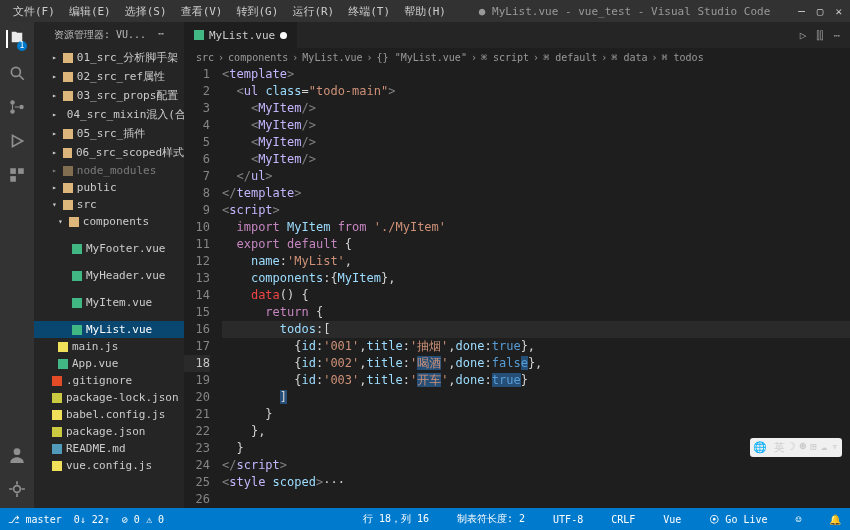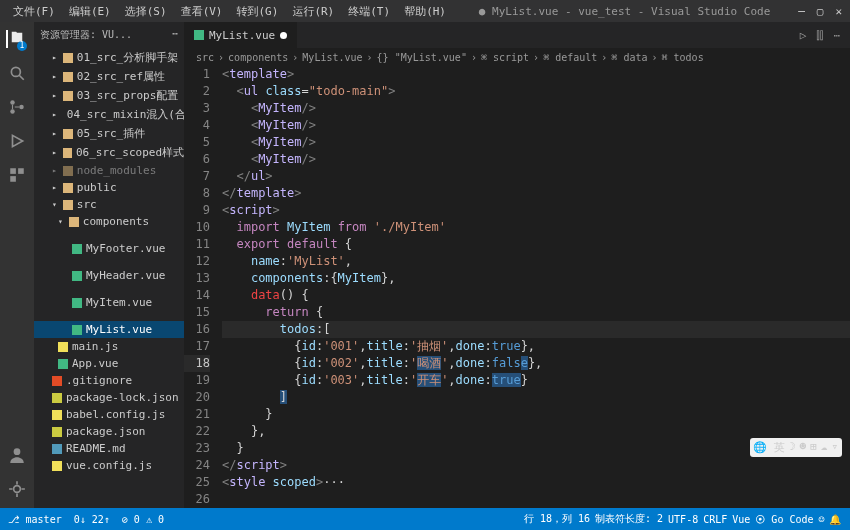--- a/index.html
+++ b/index.html
@@ -9,21 +9,21 @@
 .titlebar .menu span{padding:2px 5px;cursor:pointer;font-size:11px;}
 .titlebar .title{flex:1;text-align:center;color:#999;font-size:11px;}
 .titlebar .wcontrols{display:flex;gap:12px;color:#ccc;}
 .main{display:flex;height:486px;}
 .activitybar{width:34px;background:#333;display:flex;flex-direction:column;align-items:center;padding-top:8px;gap:16px;}
 .activitybar .ico{width:18px;height:18px;opacity:.6;cursor:pointer;}
 .activitybar .ico.active{opacity:1;border-left:2px solid #fff;padding-left:2px;margin-left:-4px;}
 .badge{position:relative;}
 .badge::after{content:"1";position:absolute;bottom:-3px;right:-3px;background:#007acc;color:#fff;font-size:8px;width:10px;height:10px;border-radius:50%;text-align:center;line-height:10px;}
 .sidebar{width:150px;background:#252526;overflow:hidden;}
-.sbhead{padding:6px 6px;font-size:10px;color:#bbb;display:flex;justify-content:space-between;}
+.sbhead{padding:6px 20px;font-size:10px;color:#bbb;display:flex;justify-content:space-between;}
 .tree{font-size:11px;}
 .tree .item{padding:2px 0 2px 18px;display:flex;align-items:center;gap:4px;cursor:pointer;white-space:nowrap;}
 .tree .item.sel{background:#094771;color:#fff;}
 .tree .fold::before{content:"▸";font-size:8px;margin-right:2px;color:#ccc;}
 .tree .foldopen::before{content:"▾";font-size:8px;margin-right:2px;color:#ccc;}
 .tree .d1{padding-left:24px;}
 .tree .d2{padding-left:38px;margin-top:10px;}
 .fi{width:10px;height:10px;display:inline-block;}
 .fi-folder{background:#dcb67a;}
 .fi-vue{background:#41b883;}
@@ -47,21 +47,21 @@
 .t-name{color:#c4b5fd;}
 .t-attr{color:#9cdcfe;}
 .t-str{color:#ce9178;}
 .t-kw2{color:#c586c0;}
 .t-id{color:#9cdcfe;}
 .t-fn{color:#ef4444;}
 .t-bool{color:#569cd6;}
 .t-pun{color:#d4d4d4;}
 .selbox{background:#264f78;}
 .statusbar{height:22px;background:#007acc;color:#fff;display:flex;align-items:center;font-size:10px;padding:0 8px;gap:12px;}
-.statusbar .right{margin-left:auto;display:flex;gap:5px;align-items:center;}
+.statusbar .right{margin-left:auto;display:flex;gap:28px;align-items:center;}
 .floatbar{position:absolute;right:8px;top:438px;background:#f0f0f0;border-radius:3px;padding:2px 4px;display:flex;gap:4px;font-size:11px;}
 svg{display:block;}
 </style>
 </head>
 <body>
 
 <div class="titlebar">
   <div class="menu" id="menu">
       <span>文件(F)</span>
       <span>编辑(E)</span>
@@ -321,21 +321,21 @@
 <div class="statusbar">
   <span>⎇ <span>master</span></span>
   <span>0↓ 22↑</span>
   <span>⊘ 0 ⚠ 0</span>
   <div class="right">
     <span>行 18，列 16</span>
     <span>制表符长度: 2</span>
     <span>UTF-8</span>
     <span>CRLF</span>
     <span>Vue</span>
-    <span>⦿ Go Code</span>
+    <span>⦿ Go Live</span>
     <span>☺</span>
     <span>🔔</span>
   </div>
 </div>
 
 <div class="floatbar" id="floatbar">
     <span>🌐 英</span>
     <span>☽</span>
     <span>☻</span>
     <span>⊞</span>

